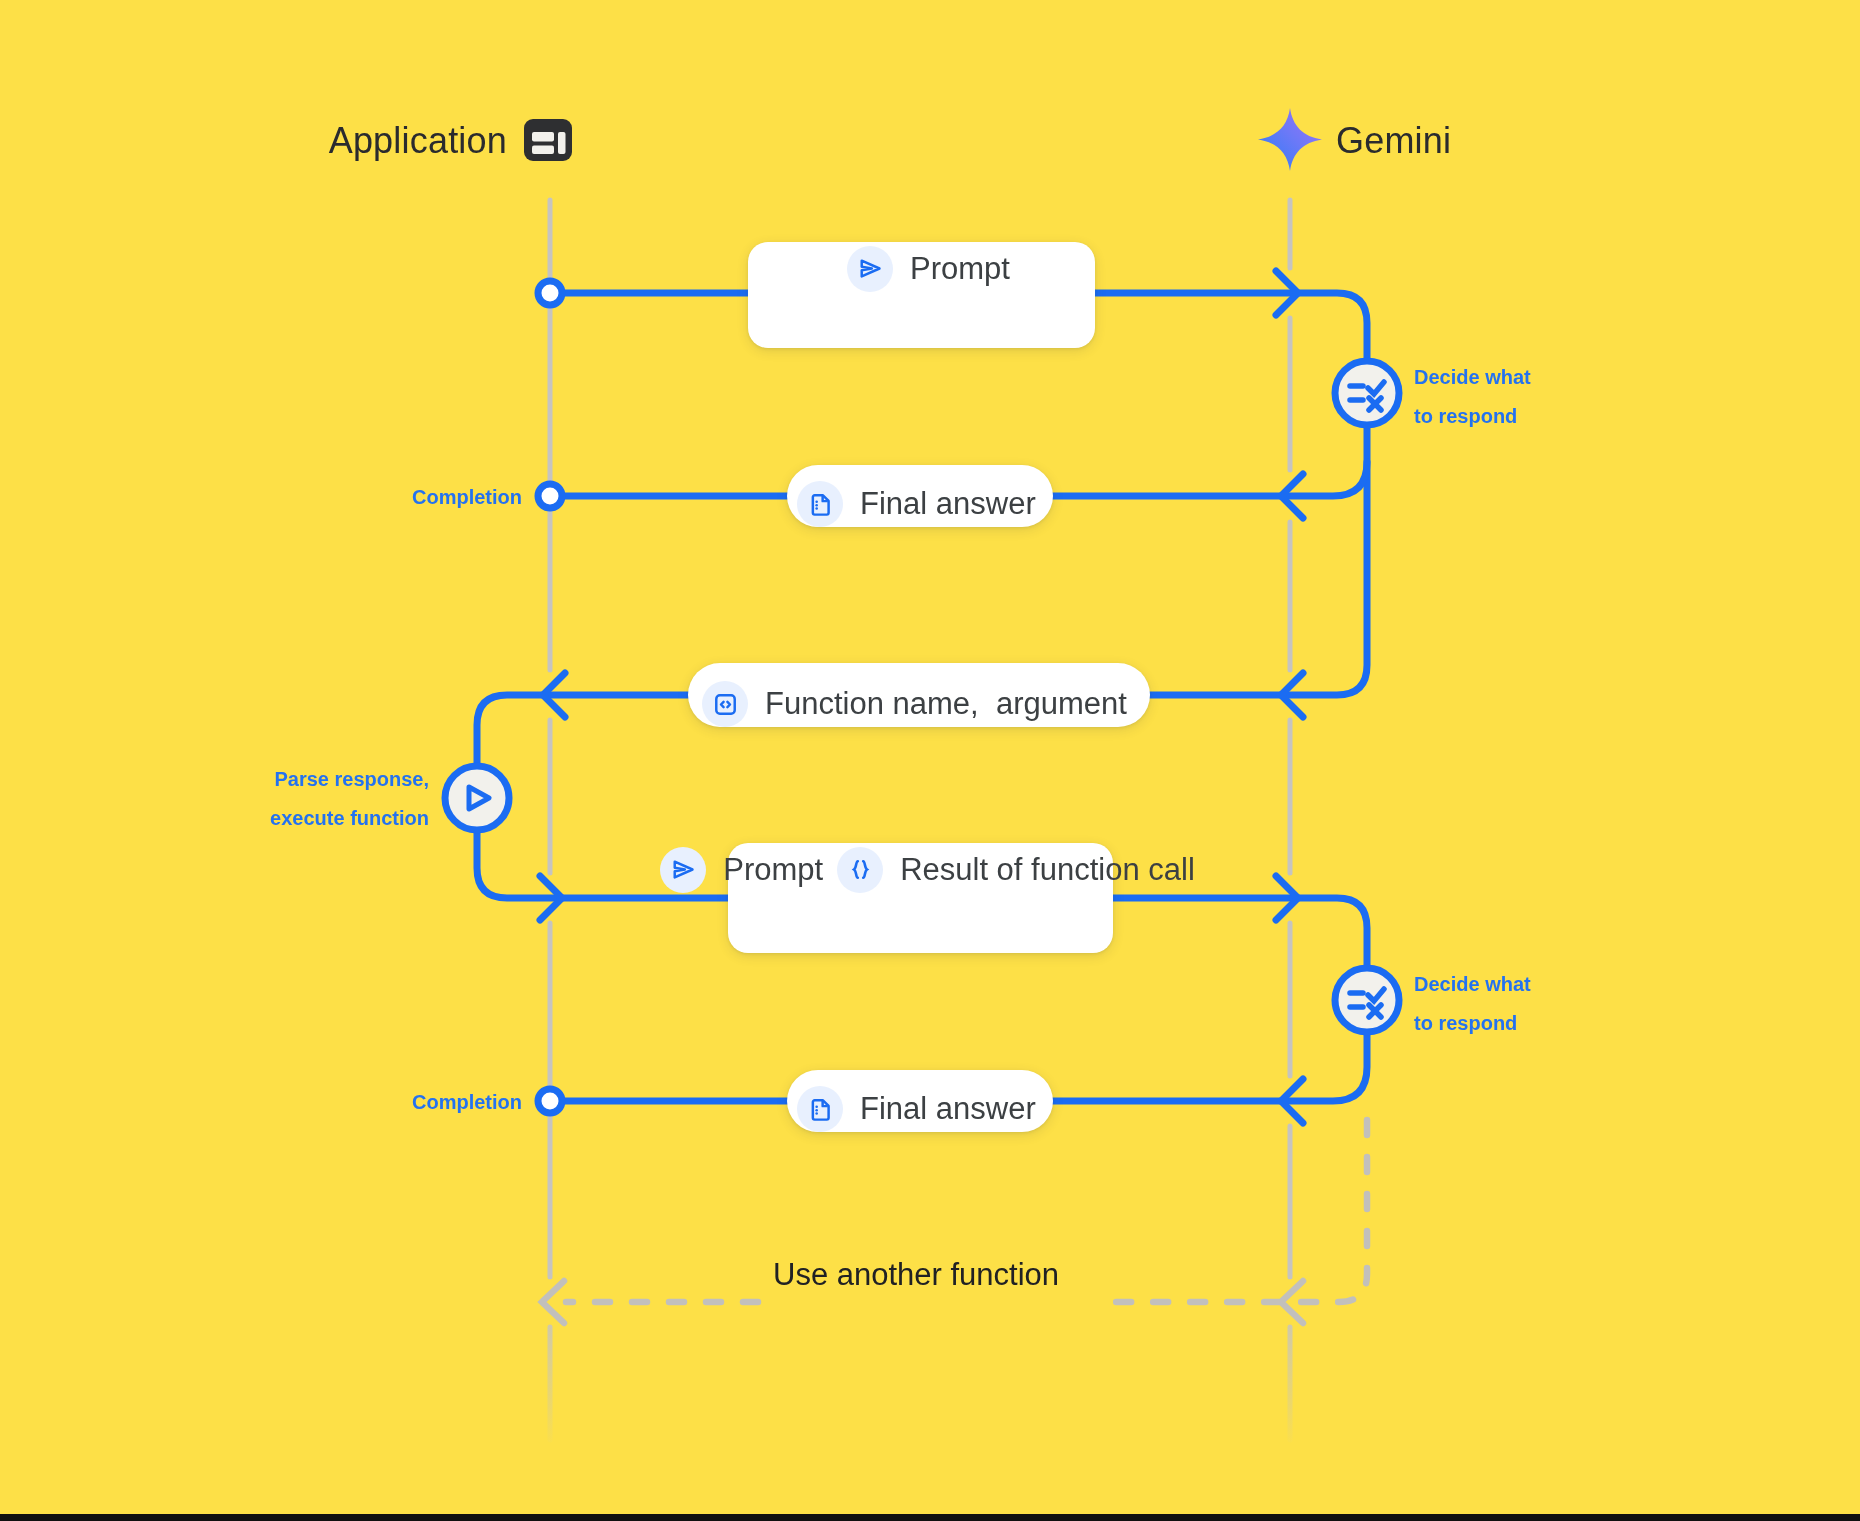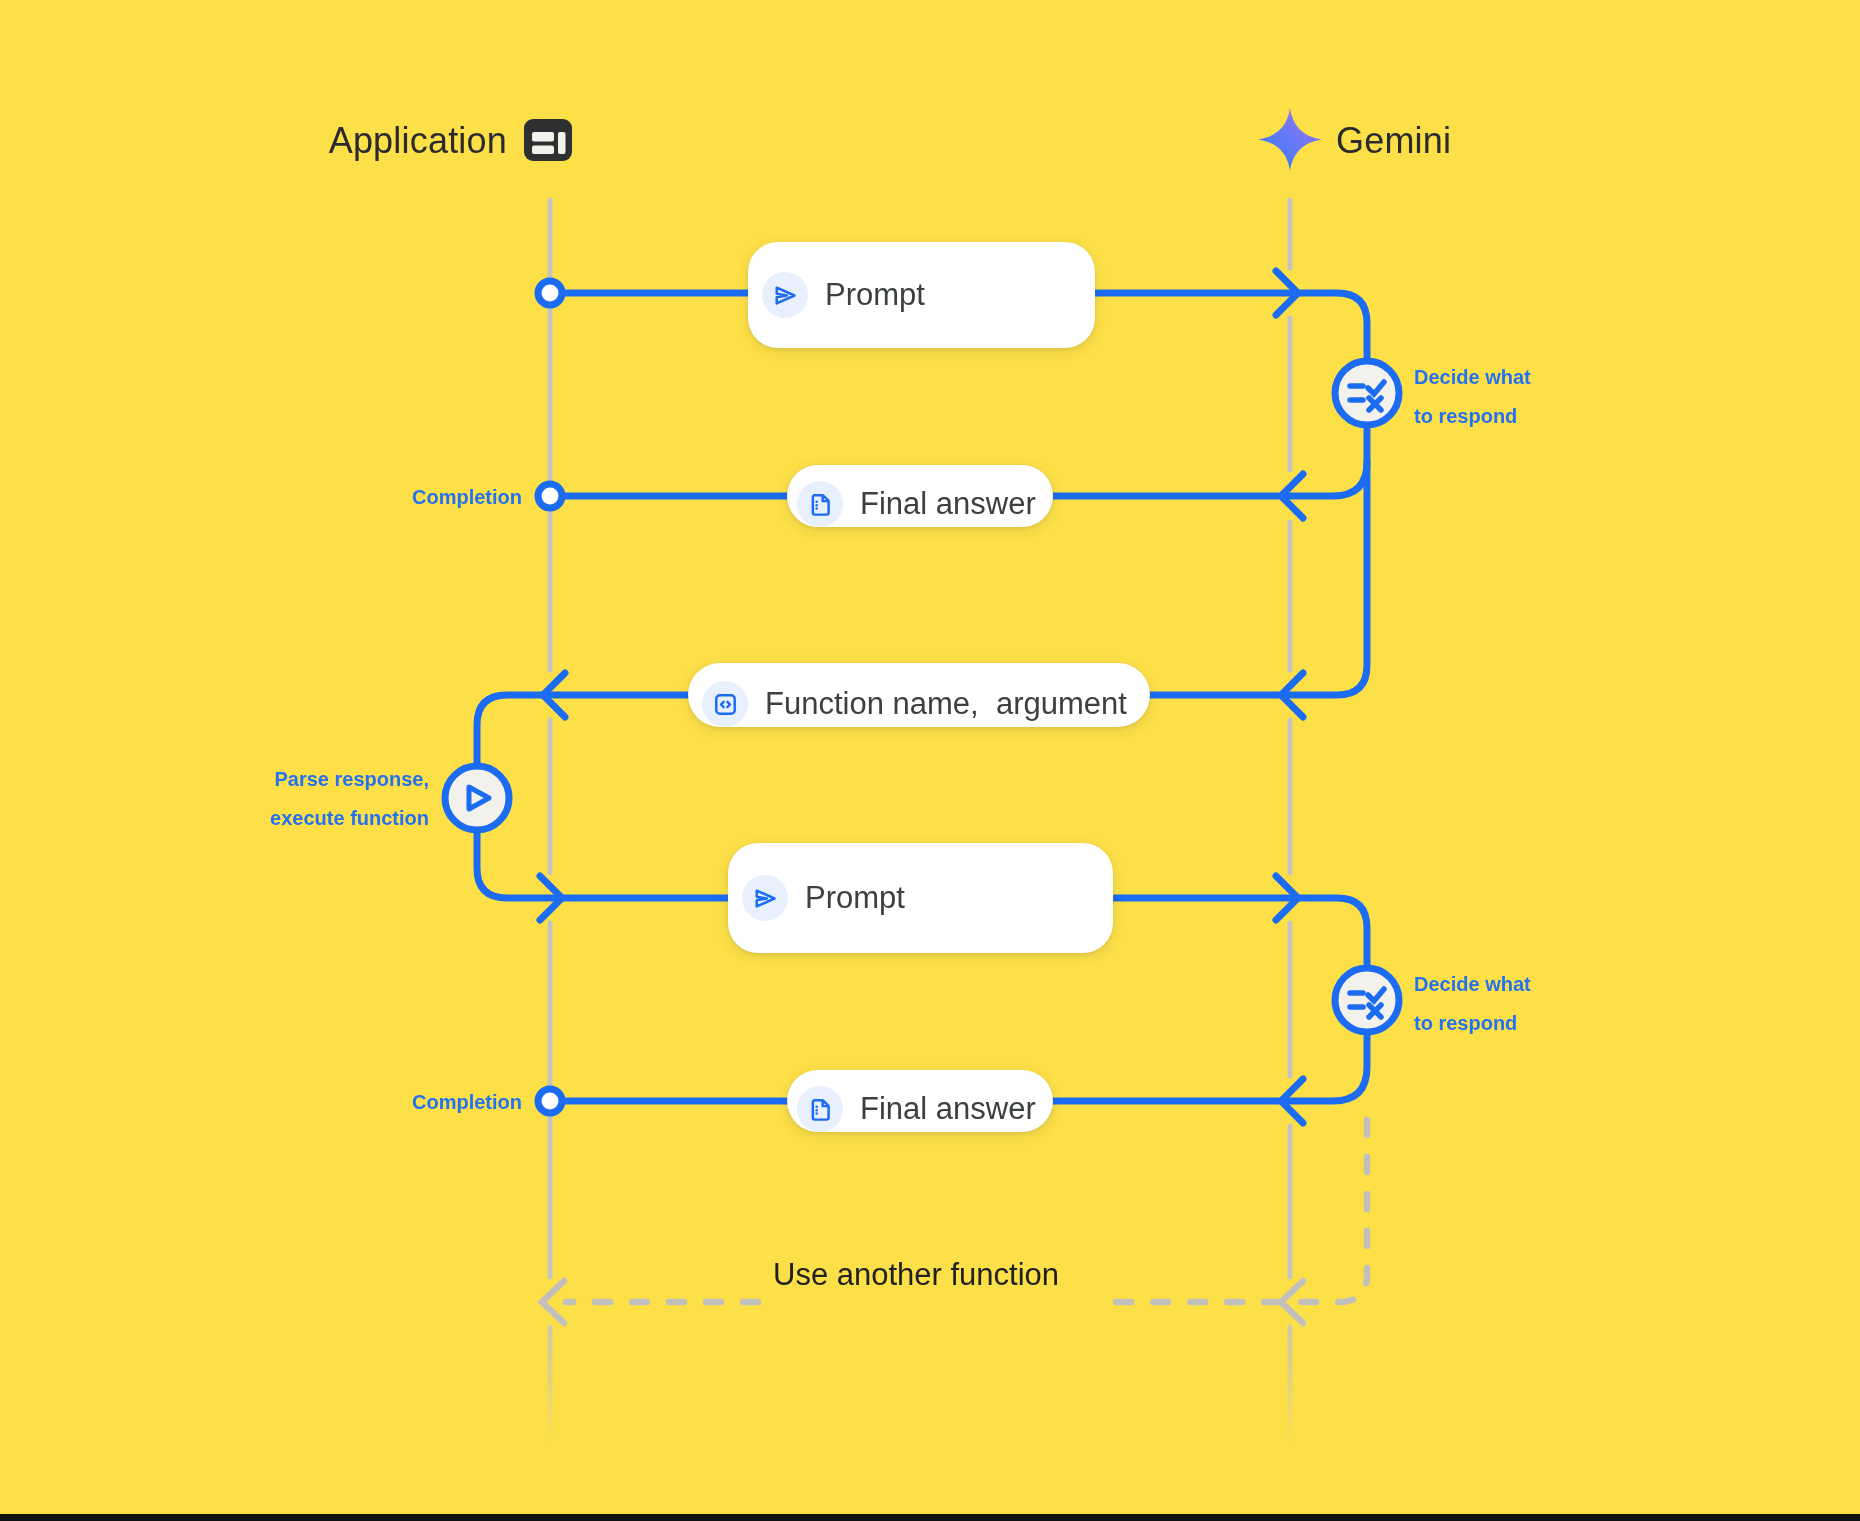--- a/index.html
+++ b/index.html
@@ -10,23 +10,23 @@
     -webkit-font-smoothing:antialiased;
   }
   .abs{position:absolute;}
   svg{display:block;}
   .actor-label{font-size:36px;font-weight:500;color:#2A2B2E;letter-spacing:.2px;}
   .blue-note{font-size:20px;font-weight:700;color:#2472F0;line-height:39px;}
   .pre{white-space:pre-line;}
   .right{text-align:right;}
   .dark-note{font-size:31px;font-weight:500;color:#202124;}
   .card{
-    position:absolute;background:#ffffff;border-radius:30px;
+    position:absolute;background:#ffffff;border-radius:20px;
     box-shadow:0 3px 12px rgba(60,64,67,.14), 0 1px 3px rgba(60,64,67,.10);
-    display:flex;flex-direction:column;justify-content:center;
+    display:flex;flex-direction:row;justify-content:center;
   }
   .pill{
     position:absolute;background:#ffffff;border-radius:32px;
     box-shadow:0 3px 12px rgba(60,64,67,.14), 0 1px 3px rgba(60,64,67,.10);
     display:flex;align-items:flex-end;
   }
   .mrow{display:flex;align-items:center;height:53px;padding-left:14px;}
   .pill .mrow{height:auto;padding-left:10px;}
   .chip{
     width:46px;height:46px;border-radius:50%;background:#E8F0FE;flex:0 0 auto;
@@ -195,20 +195,29 @@
 
   <div class="card" style="left:728px;top:843px;width:385px;height:110px">
     <div class="mrow">
       <span class="chip">
         <svg width="27" height="27" viewBox="0 0 24 24">
             <path d="M4.2 5 L20 12 L4.2 19 L4.2 13.6 L13.2 12 L4.2 10.4 Z" fill="none" stroke="#1B6CF2" stroke-width="2.2" stroke-linejoin="round"></path>
           </svg>
       </span>
       <span class="mlabel">Prompt</span>
     </div>
+    <div class="mrow">
+      <span class="chip">
+        <svg width="27" height="27" viewBox="0 0 24 24" fill="none" stroke="#1B6CF2" stroke-width="2.3" stroke-linecap="round">
+            <path d="M9.6 4.6 C7.8 4.6 8.6 10.4 6.2 12 C8.6 13.6 7.8 19.4 9.6 19.4"></path>
+            <path d="M14.4 4.6 C16.2 4.6 15.4 10.4 17.8 12 C15.4 13.6 16.2 19.4 14.4 19.4"></path>
+          </svg>
+      </span>
+      <span class="mlabel">Result of function call</span>
+    </div>
   </div>
 
   <div class="abs blue-note pre" style="left:1414px;top:965px">Decide what
 to respond</div>
 
   <div class="abs blue-note right" style="right:1338px;top:1083px;width:260px">Completion</div>
   <div class="pill" style="left:787px;top:1070px;width:266px;height:62px;border-radius:31px">
     <div class="mrow">
       <span class="chip">
         <svg width="27" height="27" viewBox="0 0 24 24">

